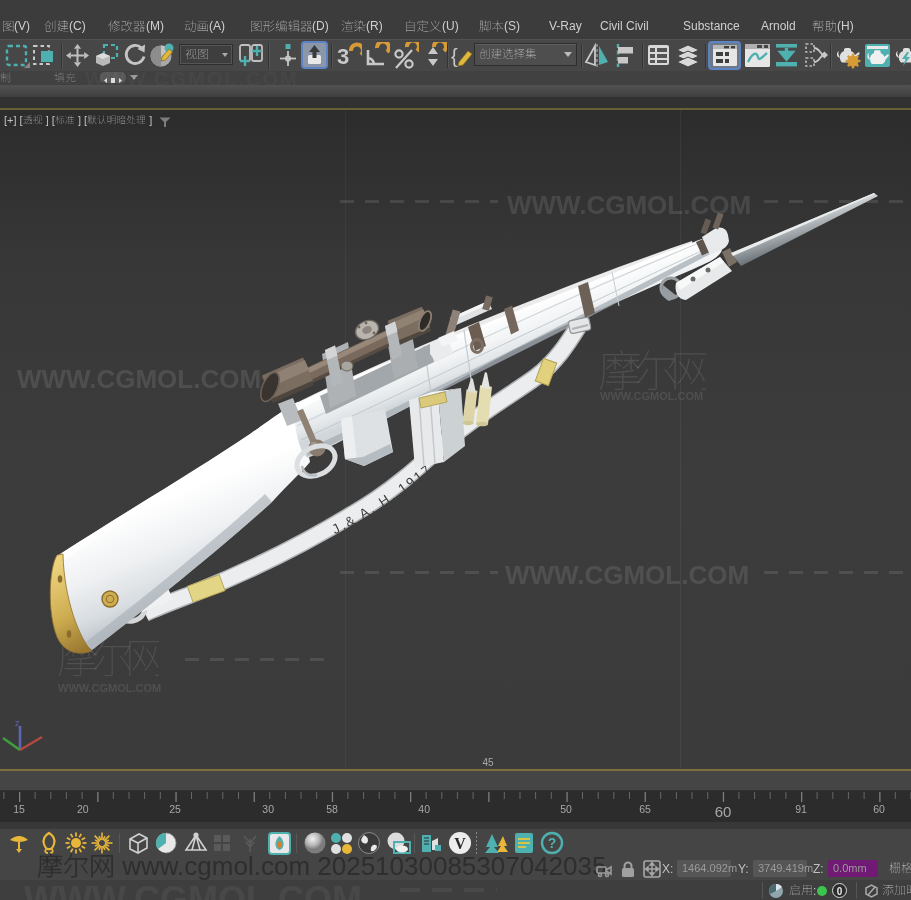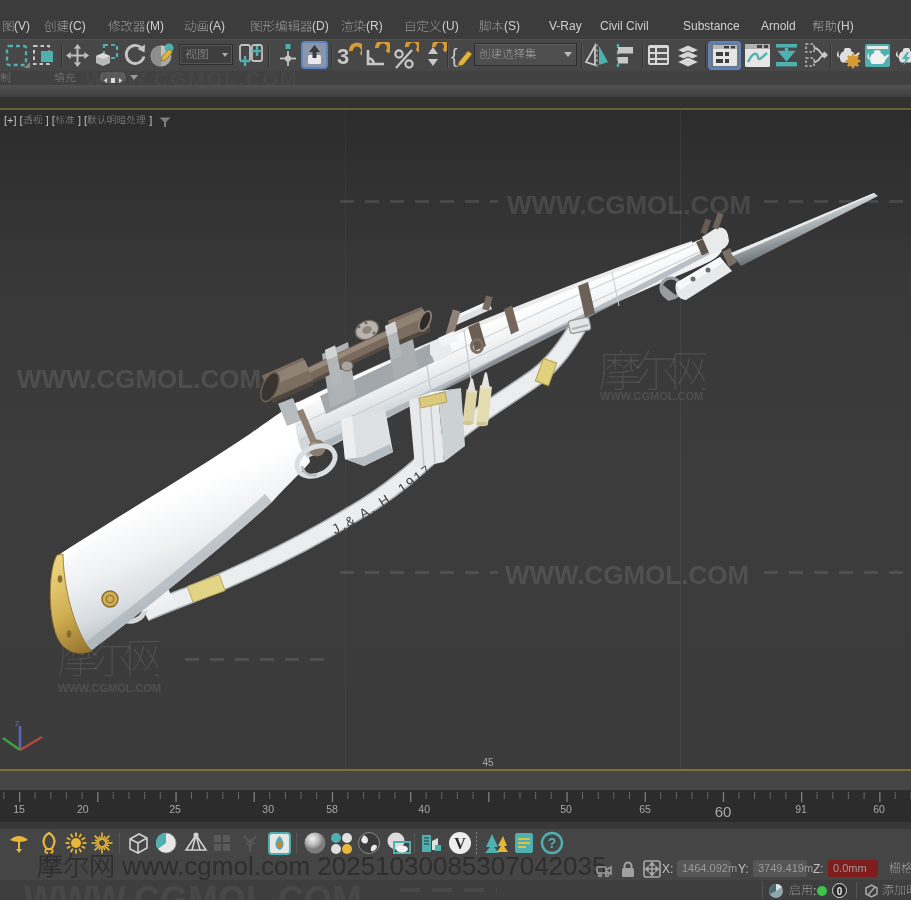--- a/index.html
+++ b/index.html
@@ -729,21 +729,21 @@
         <path d="M9 15.5 l2-2.5 -4 0z"></path>
         <path d="M2.5 9 l2.5-2 0 4z"></path>
         <path d="M15.5 9 l-2.5-2 0 4z"></path>
       </g>
     </svg>
 <div class="abs" style="left:662px;top:862px;color:#c0c0c0;font-size:12px">X:</div>
     <div class="abs" style="left:677px;top:860px;width:54px;height:17px;background:#565656;border-radius:2px;color:#9a9a9a;font-size:11px;line-height:17px;padding-left:5px">1464.092m</div>
 <div class="abs" style="left:738px;top:862px;color:#c0c0c0;font-size:12px">Y:</div>
     <div class="abs" style="left:753px;top:860px;width:54px;height:17px;background:#565656;border-radius:2px;color:#9a9a9a;font-size:11px;line-height:17px;padding-left:5px">3749.419m</div>
 <div class="abs" style="left:813px;top:862px;color:#c0c0c0;font-size:12px">Z:</div>
-    <div class="abs" style="left:828px;top:860px;width:50px;height:17px;background:#7f1d1d;border-radius:2px;color:#9a9a9a;font-size:11px;line-height:17px;padding-left:5px">0.0mm</div>
+    <div class="abs" style="left:828px;top:860px;width:50px;height:17px;background:#701a75;border-radius:2px;color:#9a9a9a;font-size:11px;line-height:17px;padding-left:5px">0.0mm</div>
 <div class="abs" style="left:889px;top:862px"><svg style="vertical-align:top" width="24" height="14" viewBox="0 0 24 14">
         <g fill="#c8c8c8">
           <path transform="translate(0.0,10.32) scale(0.01200,-0.01200)" d="M337 423H951V393H337ZM417 792H585V763H417ZM688 792H866V763H688ZM850 792H879V-26Q879 -43 873.5 -52.0Q868 -61 857 -65Q844 -69 822.5 -69.5Q801 -70 765 -70Q764 -65 760.0 -56.5Q756 -48 752 -42Q782 -43 805.0 -42.5Q828 -42 835 -42Q850 -42 850 -27ZM561 792H590V-14Q590 -30 584.5 -39.0Q579 -48 568 -52Q555 -56 534.0 -57.0Q513 -58 476 -58Q475 -52 471.0 -43.5Q467 -35 463 -29Q493 -30 516.0 -30.0Q539 -30 546 -29Q561 -29 561 -15ZM407 792H436V428Q436 371 432.5 306.5Q429 242 417.5 175.5Q406 109 383.0 45.5Q360 -18 321 -72Q319 -68 315.0 -64.0Q311 -60 306.5 -56.5Q302 -53 298 -51Q335 1 357.0 61.5Q379 122 389.5 185.5Q400 249 403.5 311.0Q407 373 407 428ZM680 792H710V364Q710 314 707.5 257.0Q705 200 698.5 141.5Q692 83 678.5 29.0Q665 -25 643 -70Q641 -67 636.0 -64.5Q631 -62 626.5 -59.0Q622 -56 618 -55Q647 5 660.0 77.5Q673 150 676.5 224.5Q680 299 680 364ZM65 608H322V578H65ZM191 831H221V-68H191ZM187 598 215 591Q205 532 190.0 467.5Q175 403 156.0 340.0Q137 277 115.0 223.0Q93 169 69 132Q65 138 58.0 145.0Q51 152 46 156Q69 191 90.5 242.0Q112 293 130.5 353.0Q149 413 163.5 476.0Q178 539 187 598ZM216 524Q223 515 239.0 493.5Q255 472 273.0 446.0Q291 420 306.5 397.5Q322 375 328 365L302 341Q295 355 281.0 378.5Q267 402 250.0 428.0Q233 454 218.5 476.5Q204 499 195 510Z"></path>
           <path transform="translate(12.0,10.32) scale(0.01200,-0.01200)" d="M545 721H846V692H545ZM467 288H873V-68H844V259H496V-72H467ZM482 11H858V-18H482ZM592 832 622 825Q596 760 560.5 700.5Q525 641 483.0 590.5Q441 540 396 501Q394 504 389.0 507.5Q384 511 379.0 515.0Q374 519 370 521Q440 577 498.0 658.5Q556 740 592 832ZM836 721H842L849 723L867 713Q834 623 779.0 549.0Q724 475 655.5 417.0Q587 359 511.5 317.0Q436 275 362 249Q359 255 353.5 262.5Q348 270 343 274Q416 297 490.0 337.5Q564 378 631.5 434.0Q699 490 752.0 560.5Q805 631 836 715ZM529 686Q560 612 619.5 536.0Q679 460 766.5 396.5Q854 333 968 296Q965 293 961.5 288.5Q958 284 955.0 279.5Q952 275 949 271Q835 311 747.5 375.0Q660 439 600.5 514.5Q541 590 509 662ZM59 608H404V578H59ZM227 831H256V-68H227ZM224 596 250 588Q237 528 215.5 463.0Q194 398 168.5 336.0Q143 274 114.5 221.0Q86 168 58 131Q54 136 47.5 143.0Q41 150 35 154Q63 189 91.0 239.5Q119 290 144.5 350.0Q170 410 190.5 473.0Q211 536 224 596ZM251 517Q260 507 280.0 483.5Q300 460 322.5 432.0Q345 404 364.0 380.0Q383 356 391 345L366 320Q357 334 339.0 359.5Q321 385 299.5 413.0Q278 441 259.5 465.0Q241 489 230 500Z"></path>
         </g>
       </svg></div>
 <div class="abs" style="left:762px;top:882px;width:1px;height:17px;background:#2c2c2c;border-right:1px solid #555"></div>
 <svg class="abs" style="left:768px;top:883px" width="16" height="16">
       <circle cx="8" cy="8" r="7" fill="#8fa6ad"></circle>
       <path d="M8 1 A7 7 0 0 0 2 11 L8 8z" fill="#4a6a72"></path>

